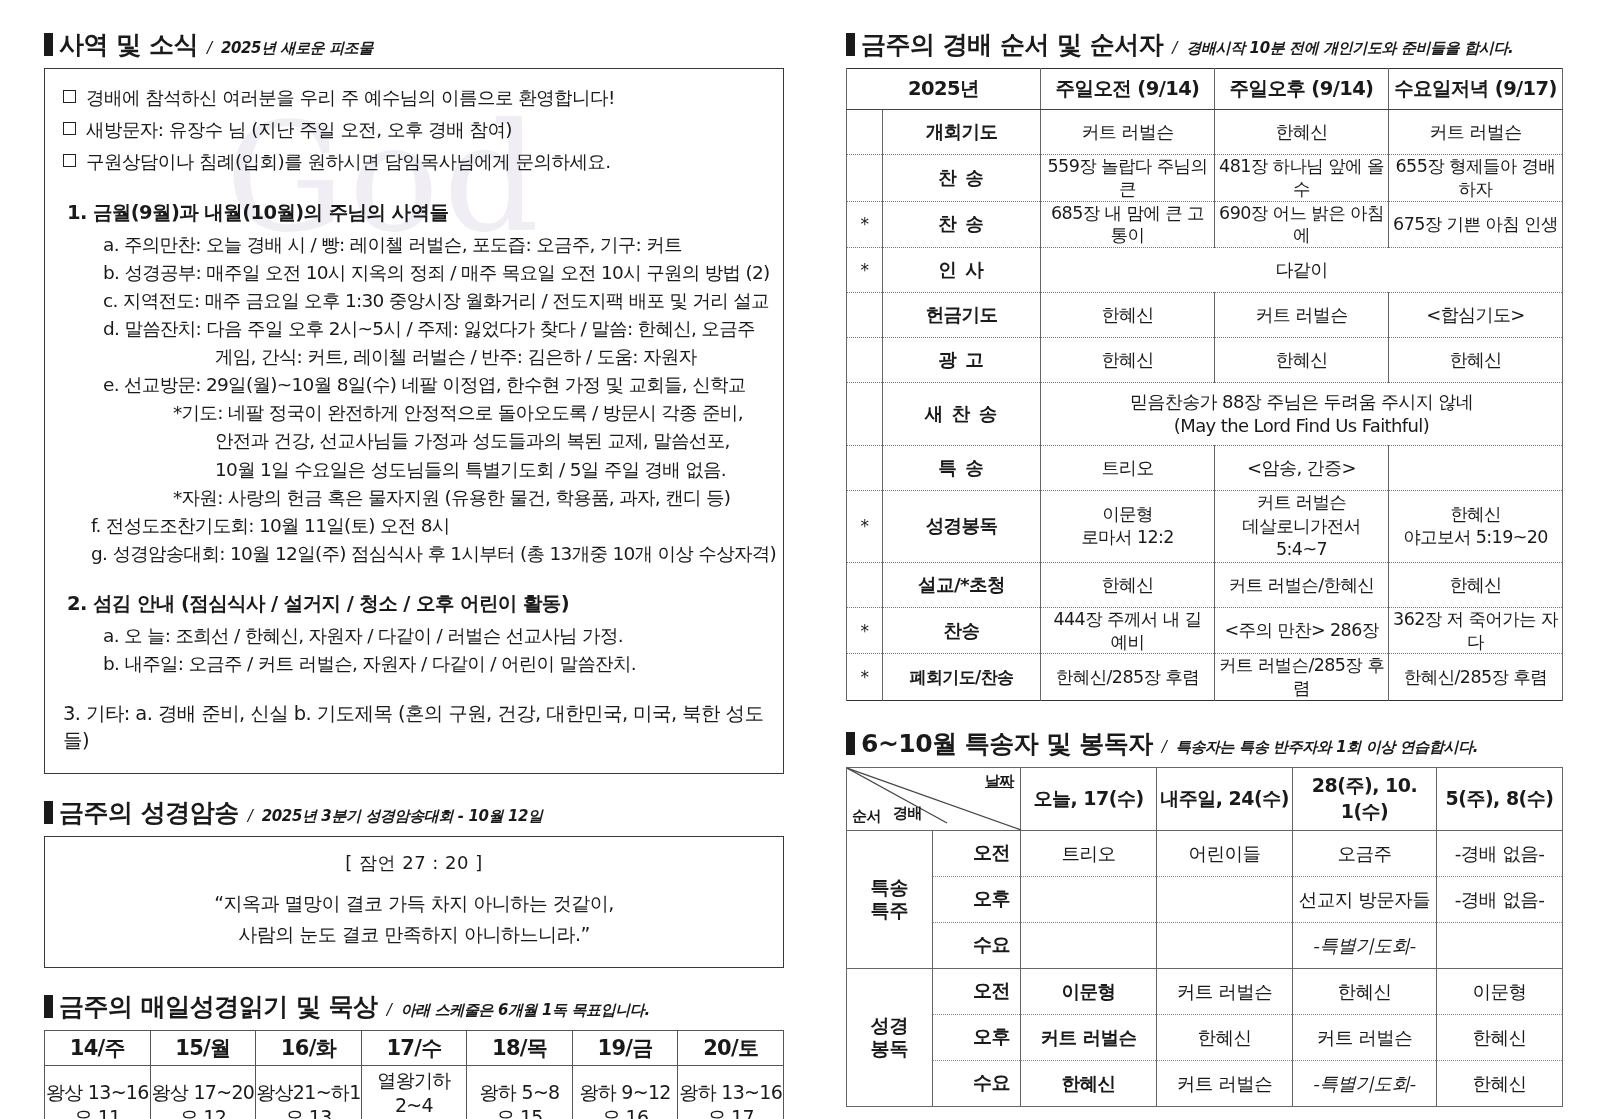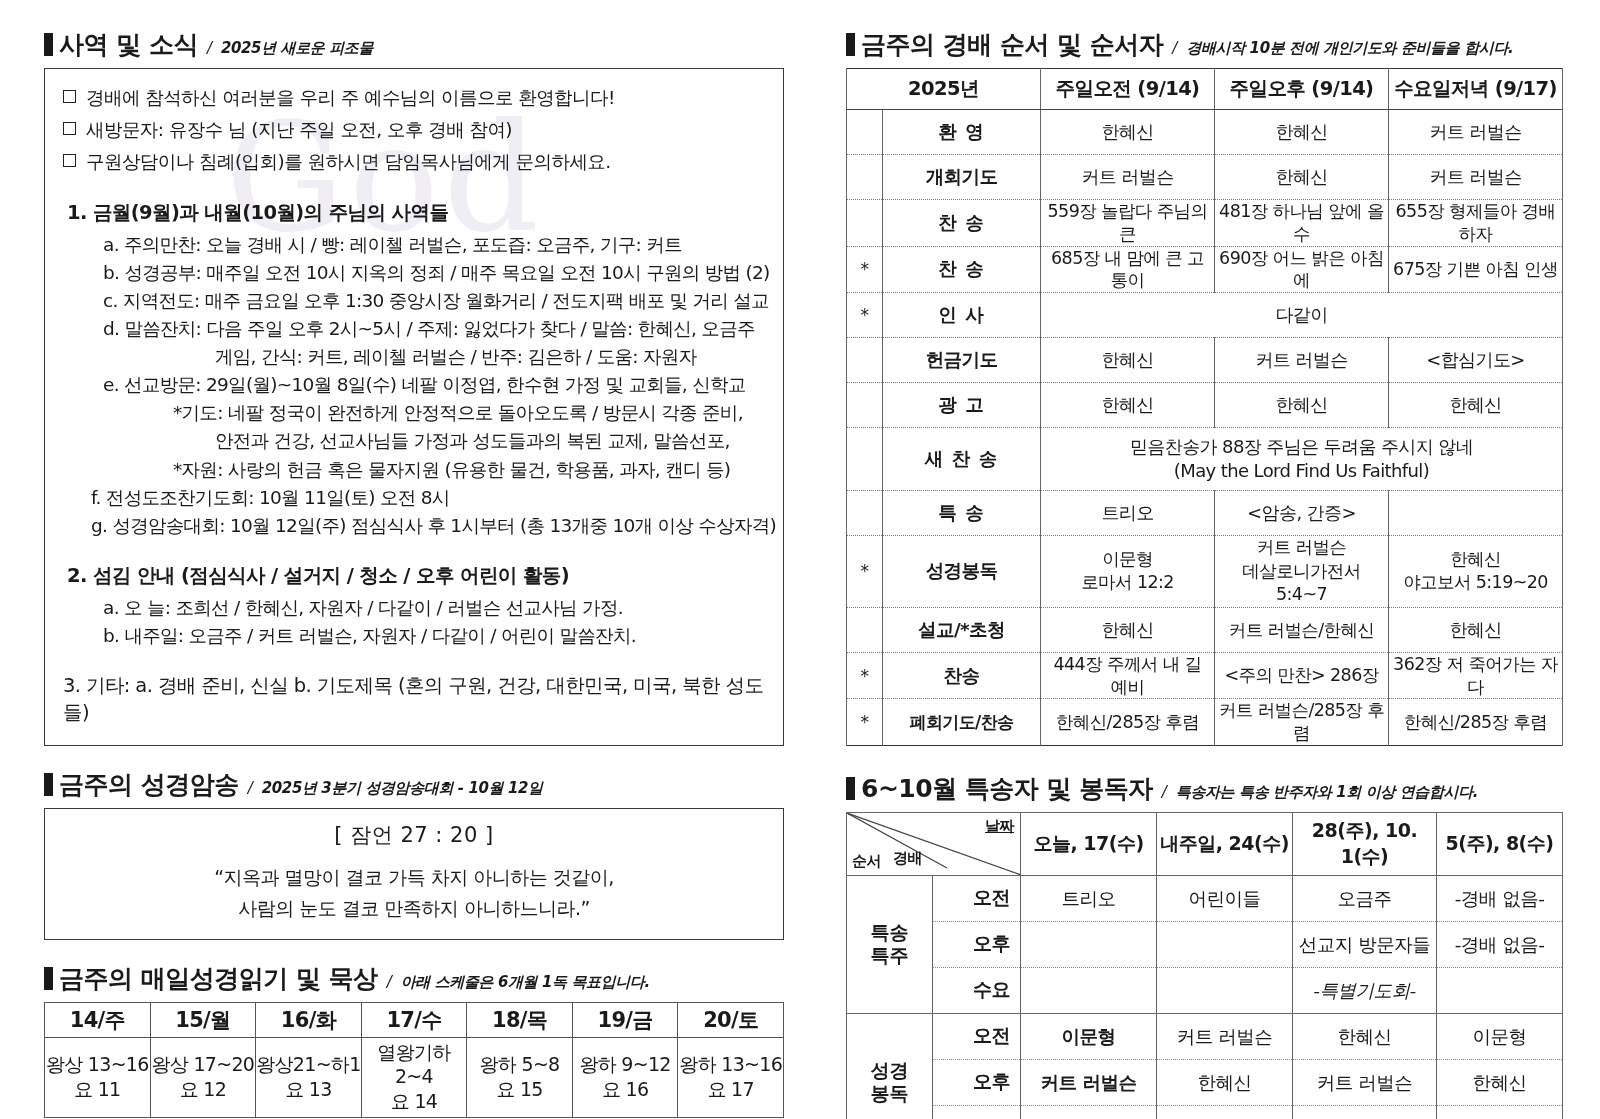--- a/index.html
+++ b/index.html
@@ -132,21 +132,21 @@
     border: 1.6px solid #3a3a3a;
     box-sizing: border-box;
     height: 132px;
     display: flex;
     flex-direction: column;
     align-items: center;
     justify-content: center;
     padding: 6px 0 10px 0;
   }
   .verse-ref {
-    font-size: 21px;
+    font-size: 18px;
     letter-spacing: 0.5px;
     margin-bottom: 13px;
   }
   .verse-line {
     font-size: 19px;
     letter-spacing: -0.5px;
     line-height: 1.62;
   }
 
   
@@ -311,20 +311,21 @@
 
         <div class="num-head">1. 금월(9월)과 내월(10월)의 주님의 사역들</div>
         <div class="sub-line">a. 주의만찬: 오늘 경배 시 / 빵: 레이첼 러벌슨, 포도즙: 오금주, 기구: 커트</div>
         <div class="sub-line">b. 성경공부: 매주일 오전 10시 지옥의 정죄 / 매주 목요일 오전 10시 구원의 방법 (2)</div>
         <div class="sub-line">c. 지역전도: 매주 금요일 오후 1:30 중앙시장 월화거리 / 전도지팩 배포 및 거리 설교</div>
         <div class="sub-line">d. 말씀잔치: 다음 주일 오후 2시~5시 / 주제: 잃었다가 찾다 / 말씀: 한혜신, 오금주</div>
         <div class="sub-line ind2">게임, 간식: 커트, 레이첼 러벌슨 / 반주: 김은하 / 도움: 자원자</div>
         <div class="sub-line">e. 선교방문: 29일(월)~10월 8일(수) 네팔 이정엽, 한수현 가정 및 교회들, 신학교</div>
         <div class="sub-line ind3">*기도: 네팔 정국이 완전하게 안정적으로 돌아오도록 / 방문시 각종 준비,</div>
         <div class="sub-line ind2">안전과 건강, 선교사님들 가정과 성도들과의 복된 교제, 말씀선포,</div>
+        <div class="sub-line ind2">10월 1일 수요일은 성도님들의 특별기도회 / 5일 주일 경배 없음.</div>
         <div class="sub-line ind3">*자원: 사랑의 헌금 혹은 물자지원 (유용한 물건, 학용품, 과자, 캔디 등)</div>
         <div class="sub-line indf">f. 전성도조찬기도회: 10월 11일(토) 오전 8시</div>
         <div class="sub-line indf">g. 성경암송대회: 10월 12일(주) 점심식사 후 1시부터 (총 13개중 10개 이상 수상자격)</div>
 
         <div class="num-head">2. 섬김 안내 (점심식사 / 설거지 / 청소 / 오후 어린이 활동)</div>
         <div class="sub-line">a. 오  늘: 조희선 / 한혜신, 자원자 / 다같이 / 러벌슨 선교사님 가정.</div>
         <div class="sub-line">b. 내주일: 오금주 / 커트 러벌슨, 자원자 / 다같이 / 어린이 말씀잔치.</div>
 
         <div class="num-head" style="font-weight:normal;margin-left:0;">3. 기타: a. 경배 준비, 신실  b. 기도제목 (혼의 구원, 건강, 대한민국, 미국, 북한 성도들)</div>
       </div>
@@ -390,27 +391,20 @@
           <col style="width:174px">
       </colgroup>
       <tbody>
           <tr class="hdr">
         <td colspan="2">2025년</td>
         <td>주일오전 (9/14)</td>
         <td>주일오후 (9/14)</td>
         <td>수요일저녁 (9/17)</td>
       </tr>
 
-      <tr>
-        <td class="star"></td>
-        <td class="label">환    영</td>
-        <td>한혜신</td>
-        <td>한혜신</td>
-        <td>커트 러벌슨</td>
-      </tr>
       <tr>
         <td class="star"></td>
         <td class="label tight">개회기도</td>
         <td>커트 러벌슨</td>
         <td>한혜신</td>
         <td>커트 러벌슨</td>
       </tr>
       <tr>
         <td class="star"></td>
         <td class="label">찬    송</td>

